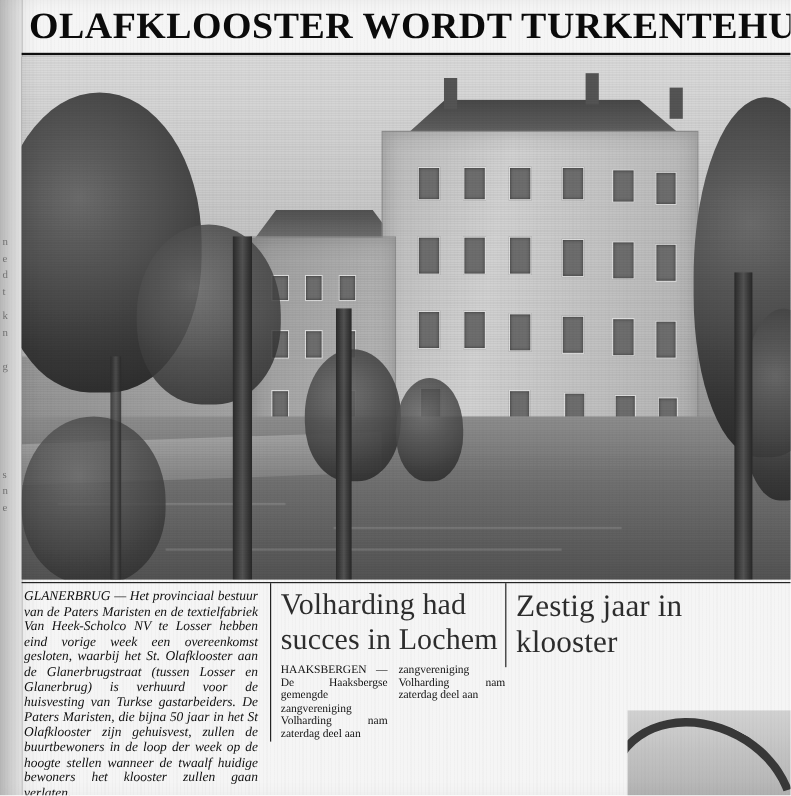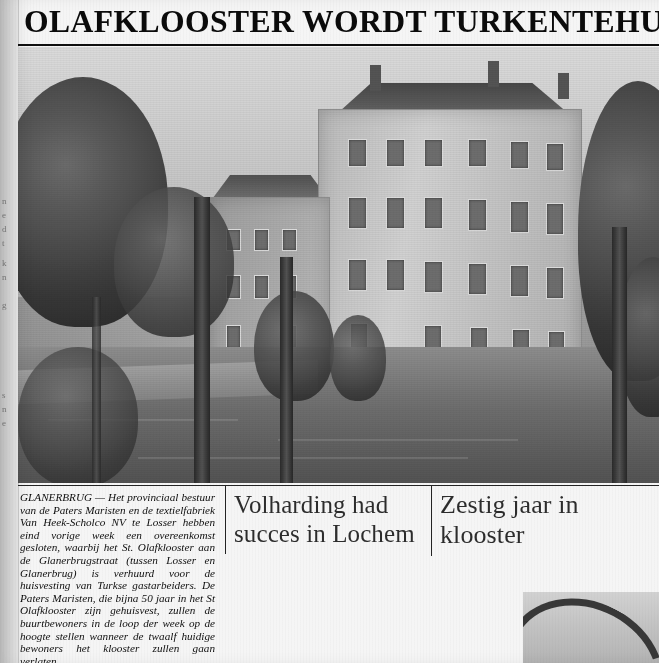--- a/index.html
+++ b/index.html
@@ -172,21 +172,21 @@
     box-sizing: border-box;
   }
 
   .col {
     position: absolute;
     top: 0;
     box-sizing: border-box;
   }
   .col-1 { left: 0px;   width: 205px; padding: 5px 8px 0 2px; }
   .col-2 { left: 207px; width: 204px; padding: 4px 8px 0 8px; border-left: 1px solid #2a2822; }
-  .col-3 { left: 413px; width: 228px; padding: 4px 6px 0 8px; border-left: 1px solid #2a2822; }
+  .col-3 { left: 403px; width: 228px; padding: 4px 6px 0 8px; border-left: 1px solid #2a2822; }
 
   .lede {
     font-family: "Liberation Serif", serif;
     font-style: italic;
     font-size: 11.2px;
     line-height: 12.6px;
     color: #14130e;
     text-align: justify;
     margin: 0;
   }
@@ -356,20 +356,24 @@
   </div>
 
   <div class="lower">
 
     <div class="col col-1">
       <p class="lede">GLANERBRUG — Het provinciaal bestuur van de Paters Maristen en de textielfabriek Van Heek-Scholco NV te Losser hebben eind vorige week een overeenkomst gesloten, waarbij het St. Olafklooster aan de Glanerbrugstraat (tussen Losser en Glanerbrug) is verhuurd voor de huisvesting van Turkse gastarbeiders. De Paters Maristen, die bijna 50 jaar in het St Olafklooster zijn gehuisvest, zullen de buurtbewoners in de loop der week op de hoogte stellen wanneer de twaalf huidige bewoners het klooster zullen gaan verlaten.</p>
     </div>
 
     <div class="col col-2">
       <h2 class="subhead">Volharding had succes in Lochem</h2>
+      <div class="body-split">
+        <div class="body-col">HAAKSBERGEN — De Haaksbergse gemengde zangvereniging Volharding nam zaterdag deel aan</div>
+        <div class="body-col">zangvereniging Volharding nam zaterdag deel aan</div>
+      </div>
     </div>
 
     <div class="col col-3">
       <h2 class="subhead wide">Zestig jaar in klooster</h2>
     </div>
 
     <div class="mini-photo">
       <div class="curve"></div>
       <div class="curve2"></div>
     </div>

